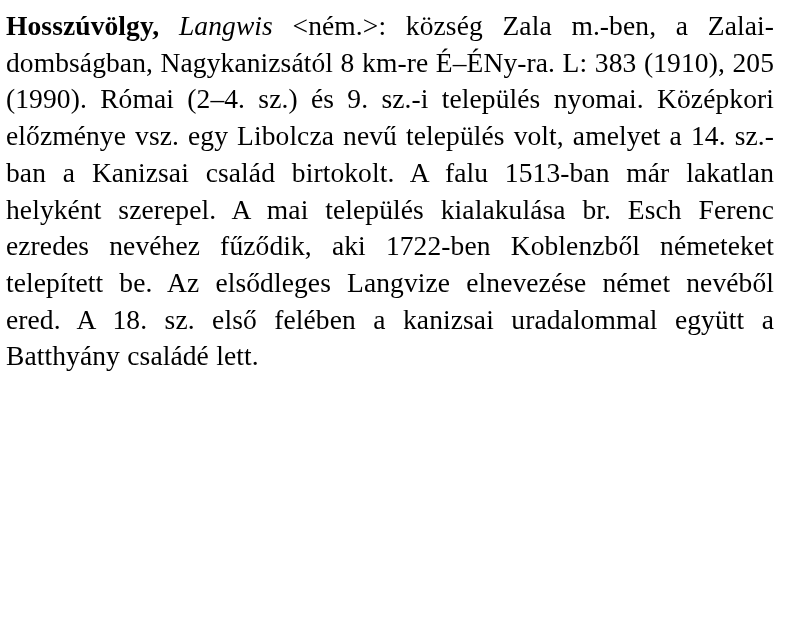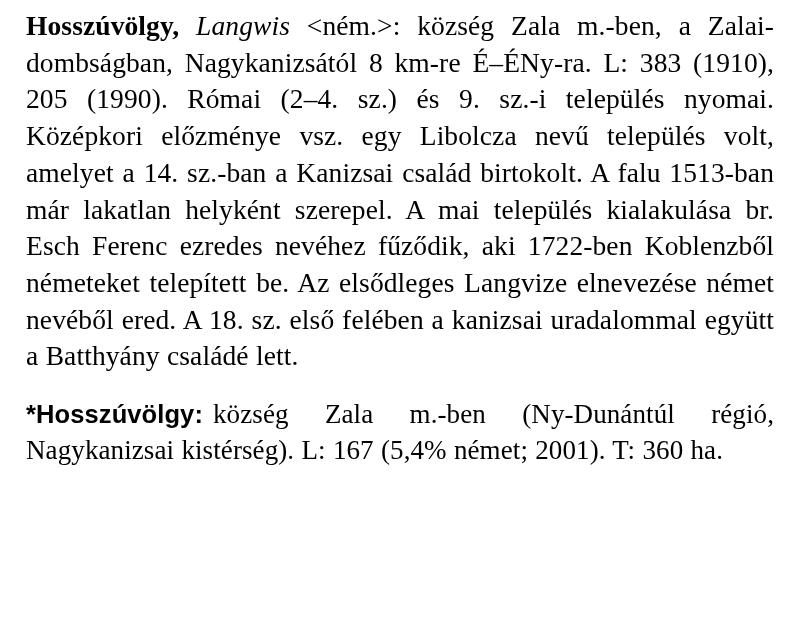--- a/index.html
+++ b/index.html
@@ -11,21 +11,21 @@
     width: 788px;
     height: 643px;
     overflow: hidden;
     font-family: "Liberation Serif", "DejaVu Serif", serif;
     color: #000000;
   }
   .page {
     width: 788px;
     height: 458px;
     box-sizing: border-box;
-    padding: 8px 14px 0 26px;
+    padding: 8px 14px 0 6px;
     position: relative;
   }
   .entry {
     font-size: 27.5px;
     line-height: 1.335;
     text-align: justify;
     text-justify: inter-word;
     letter-spacing: 0.1px;
     word-spacing: 0.4px;
     hyphens: manual;
@@ -61,17 +61,14 @@
 </style>
 </head>
 <body>
 
 <div class="page">
 
   <div class="entry">
     <span class="headword">Hosszúvölgy,</span><span> </span><span class="italic">Langwis</span><span> </span><span class="lang-tag">&lt;ném.&gt;:</span><span class="entry-body"> község Zala m.-ben, a Zalai-dombságban, Nagykanizsától 8 km-re É–ÉNy-ra. L: 383 (1910), 205 (1990). Római (2–4. sz.) és 9. sz.-i település nyomai. Középkori előzménye vsz. egy Libolcza nevű település volt, amelyet a 14. sz.-ban a Kanizsai család birtokolt. A falu 1513-ban már lakatlan helyként szerepel. A mai település kialakulása br. Esch Ferenc ezredes nevéhez fűződik, aki 1722-ben Koblenzből németeket telepített be. Az elsődleges Langvize elnevezése német nevéből ered. A 18. sz. első felében a kanizsai uradalommal együtt a Batthyány családé lett.</span>
   </div>
 
-  <div class="entry entry-two">
-    <span class="headword-sans">*Hosszúvölgy:</span><span class="gap-after-colon"></span><span class="entry-body">község Zala m.-ben (Ny-Dunántúl régió, Nagykanizsai kistérség). L: 167 (5,4% német; 2001). T: 360 ha.</span>
-  </div>
 
 </div>
 
 </body></html>

